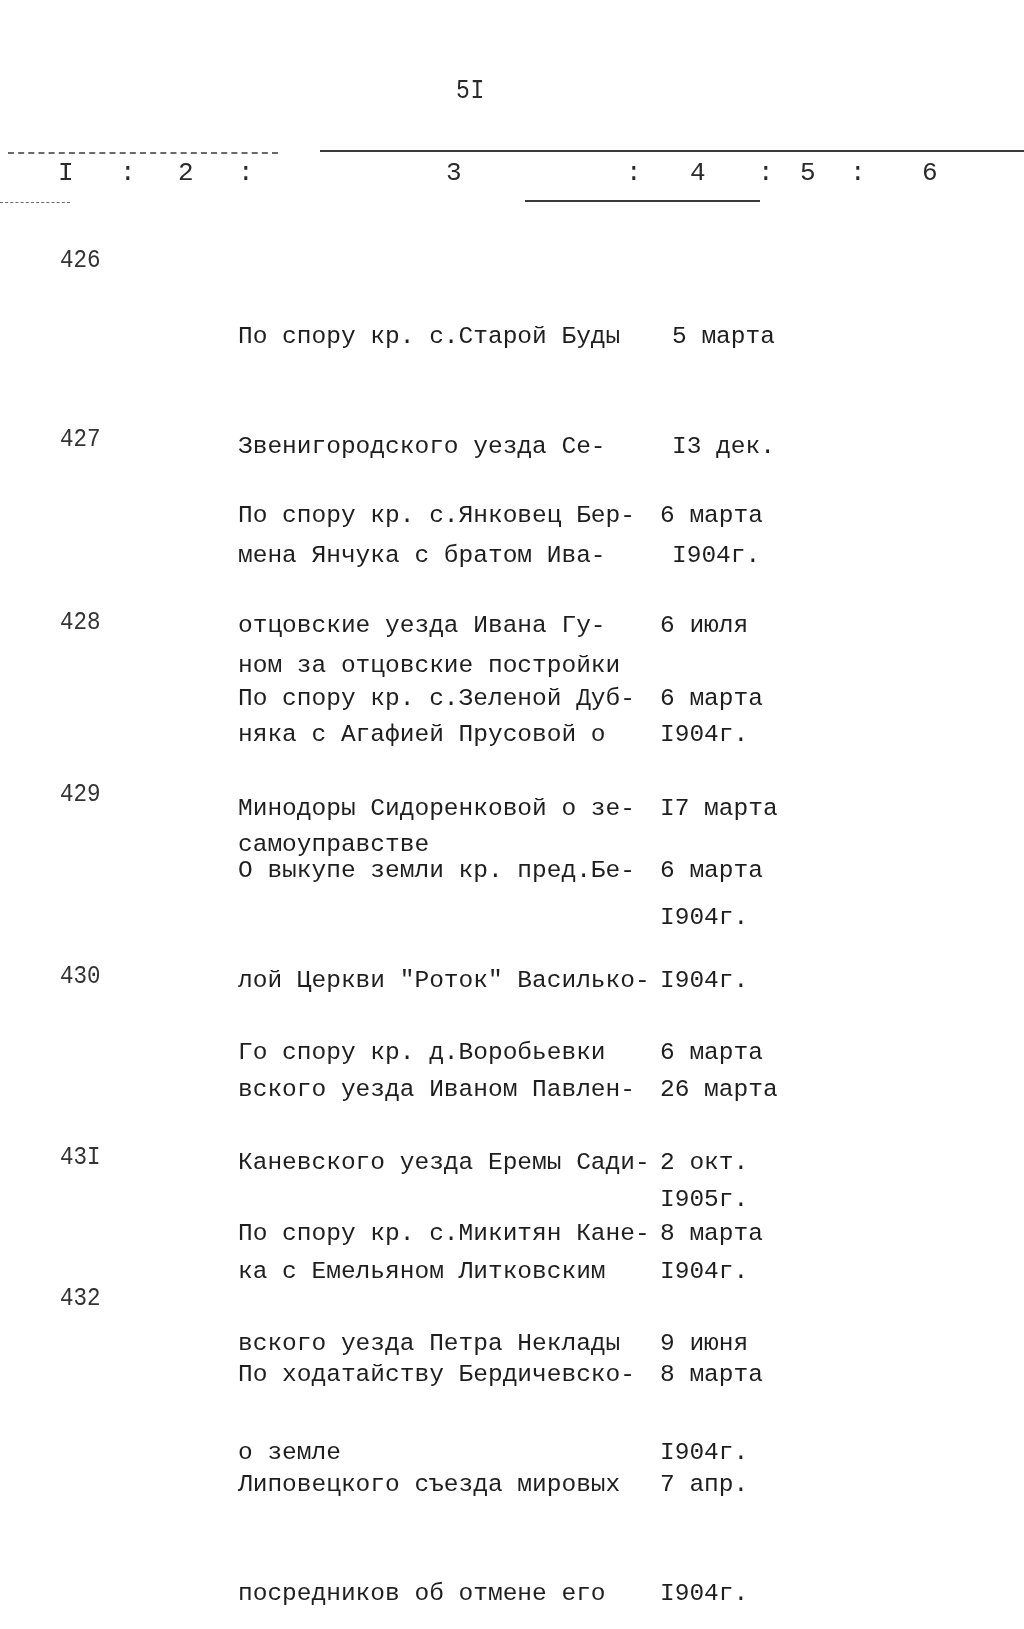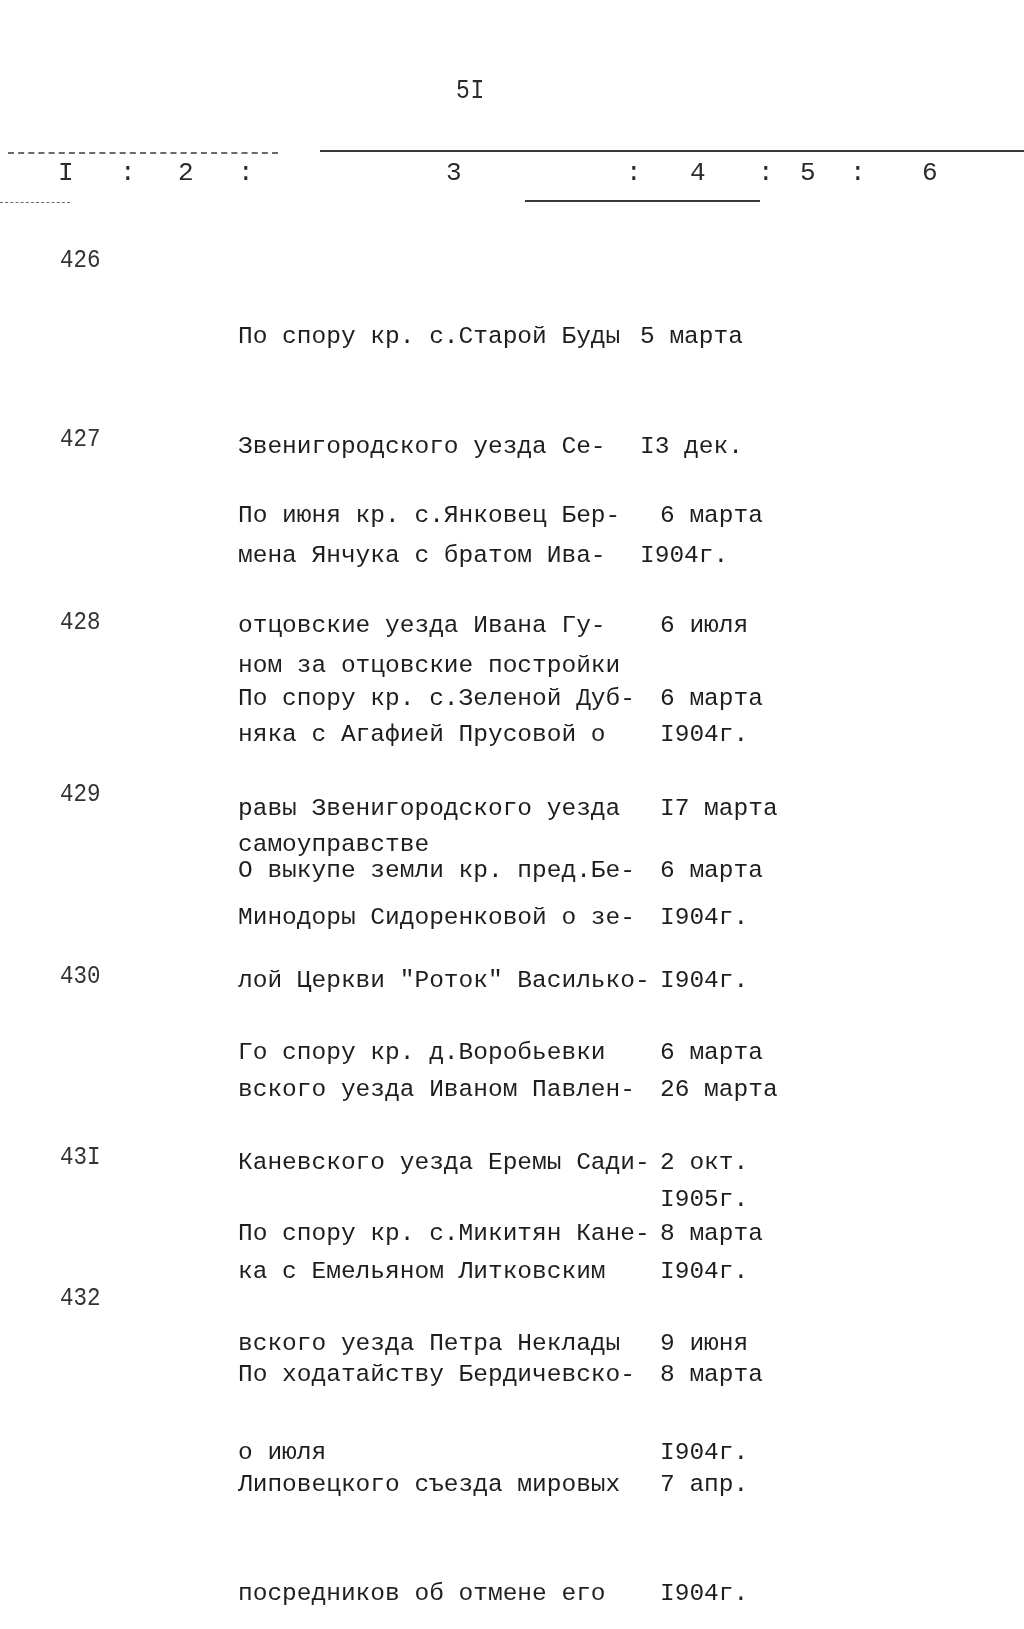--- a/index.html
+++ b/index.html
@@ -58,47 +58,46 @@
 </div>
 
 <div class="entry" style="top:246px;">
   <div class="num">426</div>
   <div class="desc">
     <span class="line">По спору кр. с.Старой Буды</span>
     <span class="line">Звенигородского уезда Се-</span>
     <span class="line">мена Янчука с братом Ива-</span>
     <span class="line">ном за отцовские постройки</span>
   </div>
-  <div class="dates" style="left:640px;">
+  <div class="dates" style="left:672px;">
     <span class="line">5 марта</span>
     <span class="line">I3 дек.</span>
     <span class="line">I904г.</span>
   </div>
 </div>
 
 <div class="entry" style="top:425px;">
   <div class="num">427</div>
   <div class="desc">
-    <span class="line">По июня кр. с.Янковец Бер-</span>
+    <span class="line">По спору кр. с.Янковец Бер-</span>
     <span class="line">отцовские уезда Ивана Гу-</span>
     <span class="line">няка с Агафией Прусовой о</span>
     <span class="line">самоуправстве</span>
   </div>
   <div class="dates">
     <span class="line">6 марта</span>
     <span class="line">6 июля</span>
     <span class="line">I904г.</span>
   </div>
 </div>
 
 <div class="entry" style="top:608px;">
   <div class="num">428</div>
   <div class="desc">
     <span class="line">По спору кр. с.Зеленой Дуб-</span>
-    <span class="line">равы Звенигородского уезда</span>
     <span class="line">Минодоры Сидоренковой о зе-</span>
   </div>
   <div class="dates">
     <span class="line">6 марта</span>
     <span class="line">I7 марта</span>
     <span class="line">I904г.</span>
   </div>
 </div>
 
 <div class="entry" style="top:780px;">
@@ -128,21 +127,21 @@
     <span class="line">2 окт.</span>
     <span class="line">I904г.</span>
   </div>
 </div>
 
 <div class="entry" style="top:1143px;">
   <div class="num">43I</div>
   <div class="desc">
     <span class="line">По спору кр. с.Микитян Кане-</span>
     <span class="line">вского уезда Петра Неклады</span>
-    <span class="line">о июля</span>
+    <span class="line">о земле</span>
   </div>
   <div class="dates">
     <span class="line">8 марта</span>
     <span class="line">9 июня</span>
     <span class="line">I904г.</span>
   </div>
 </div>
 
 <div class="entry" style="top:1284px;">
   <div class="num">432</div>

